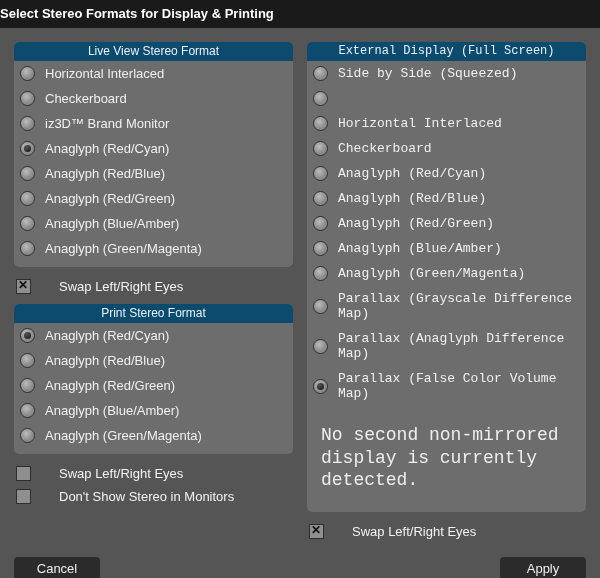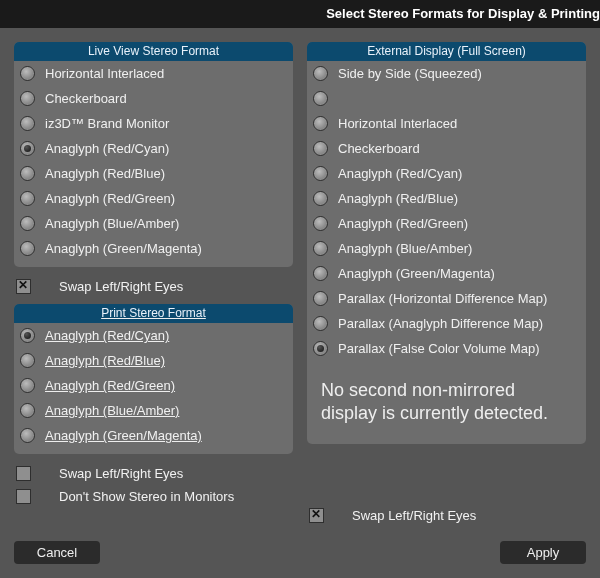--- a/index.html
+++ b/index.html
@@ -16,25 +16,24 @@
   .window {
     box-sizing: border-box;
     width: 600px;
     height: 578px;
     display: flex;
     flex-direction: column;
   }
   .titlebar {
     height: 28px;
     line-height: 28px;
-    text-align: right;
+    text-align: left;
     font-weight: 600;
     color: #fff;
     background: #1a1a1a;
-    margin-left: 41px;
   }
   .body {
     flex: 1;
     background: #555;
     padding: 14px 14px 0 14px;
     display: flex;
     gap: 14px;
   }
   .col {
     width: 50%;
@@ -188,21 +187,21 @@
               <span class="radio-label">Anaglyph (Green/Magenta)</span>
             </div>
           </div>
       </div>
 
       <div class="check-row">
         <span class="checkbox checked"></span>
         <span class="check-label">Swap Left/Right Eyes</span>
       </div>
 
-      <div class="panel" style="margin-top:6px;text-decoration:underline;">
+      <div class="panel" style="margin-top:6px;">
         <div class="panel-header">Print Stereo Format</div>
         <div>
             <div class="radio-row">
               <span class="radio selected"></span>
               <span class="radio-label">Anaglyph (Red/Cyan)</span>
             </div>
             <div class="radio-row">
               <span class="radio"></span>
               <span class="radio-label">Anaglyph (Red/Blue)</span>
             </div>
@@ -228,21 +227,21 @@
 
       <div class="check-row">
         <span class="checkbox"></span>
         <span class="check-label">Don't Show Stereo in Monitors</span>
       </div>
 
     </div>
 
     <div class="col">
 
-      <div class="panel" style="flex:0 0 auto;">
+      <div class="panel" style="flex:0 0 auto;font-family:Liberation Mono, monospace;">
         <div class="panel-header">External Display (Full Screen)</div>
         <div>
             <div class="radio-row">
               <span class="radio"></span>
               <span class="radio-label">Side by Side (Squeezed)</span>
             </div>
             <div class="radio-row">
               <span class="radio"></span>
             </div>
             <div class="radio-row">
@@ -268,21 +267,21 @@
             <div class="radio-row">
               <span class="radio"></span>
               <span class="radio-label">Anaglyph (Blue/Amber)</span>
             </div>
             <div class="radio-row">
               <span class="radio"></span>
               <span class="radio-label">Anaglyph (Green/Magenta)</span>
             </div>
             <div class="radio-row">
               <span class="radio"></span>
-              <span class="radio-label">Parallax (Horizontal Difference Map)</span>
+              <span class="radio-label">Parallax (Grayscale Difference Map)</span>
             </div>
             <div class="radio-row">
               <span class="radio"></span>
               <span class="radio-label">Parallax (Anaglyph Difference Map)</span>
             </div>
             <div class="radio-row">
               <span class="radio selected"></span>
               <span class="radio-label">Parallax (False Color Volume Map)</span>
             </div>
           </div>

